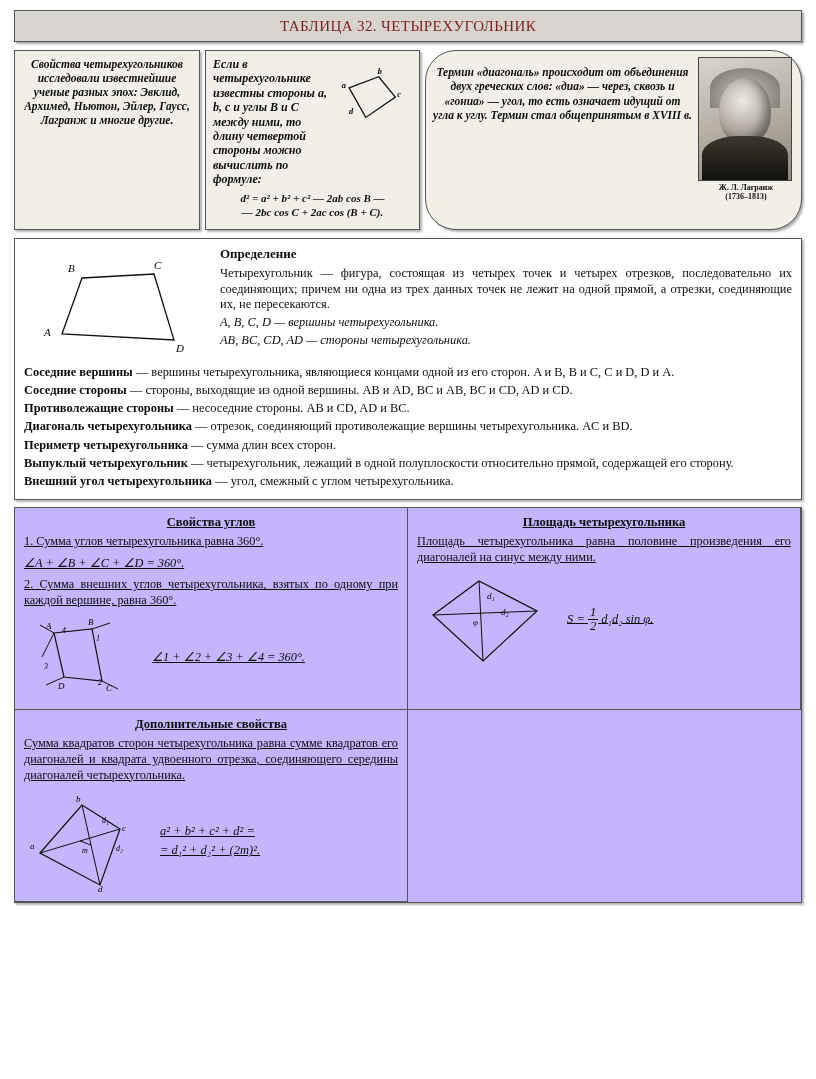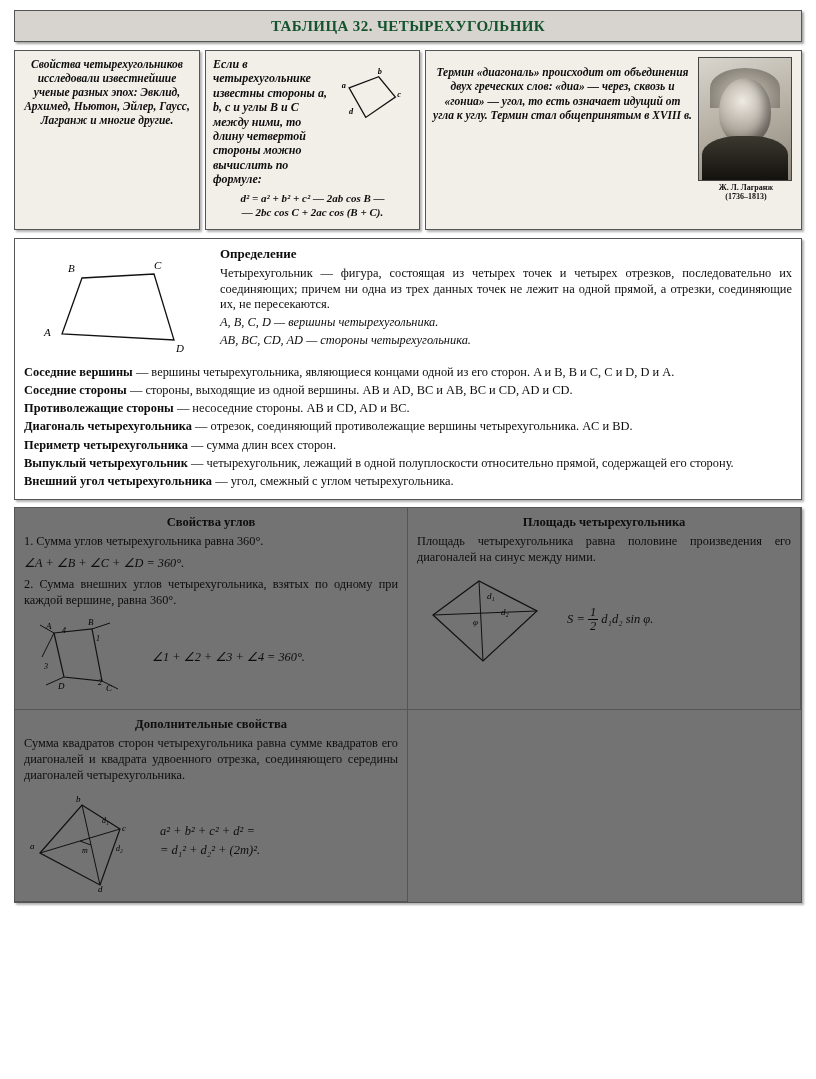--- a/index.html
+++ b/index.html
@@ -28,24 +28,24 @@
     height: 30px;
     background: #d7d4cf;
     border: 1px solid #555;
     display: flex;
     align-items: center;
     justify-content: center;
     box-shadow: 2px 2px 2px rgba(0,0,0,0.35);
     margin-bottom: 8px;
   }
   .title-bar .title-text {
-    font-weight: bold;
+    font-weight: normal;
     font-size: 15px;
     letter-spacing: .4px;
-    color: #14532d;
+    color: #7f1d1d;
   }
 
   
   .cards {
     display: flex;
     gap: 5px;
     align-items: stretch;
     margin-bottom: 8px;
     height: 180px;
   }
@@ -56,21 +56,21 @@
     padding: 6px 7px;
     box-sizing: border-box;
     font-style: italic;
     font-weight: bold;
     text-align: center;
     font-size: 11.5px;
     line-height: 1.22;
   }
   .card-1 { width: 186px; }
   .card-2 { width: 215px; position: relative; }
-  .card-3 { flex: 1; position: relative; }
+  .card-3 { flex: 1; position: relative; border-radius: 31px; }
 
   .card-2 .c2-top {
     display: flex;
     gap: 4px;
     align-items: flex-start;
   }
   .card-2 .c2-text {
     text-align: left;
     flex: 1;
     font-size: 12px;
@@ -193,21 +193,22 @@
   b.term { font-weight: bold; }
   i.it { font-style: italic; }
 
   
   .grid {
     display: grid;
     grid-template-columns: 1fr 1fr;
     grid-template-rows: auto auto;
     border: 1px solid #555;
     box-shadow: 2px 2px 2px rgba(0,0,0,0.3);
-    background: #737373;
+    background: #c4b5fd;
+    text-decoration: underline;
   }
   .cell {
     border: 1px solid #555;
     margin: -1px 0 0 -1px;
     padding: 6px 9px 8px 9px;
     box-sizing: border-box;
     font-size: 12.3px;
     line-height: 1.28;
   }
   .cell .head {

